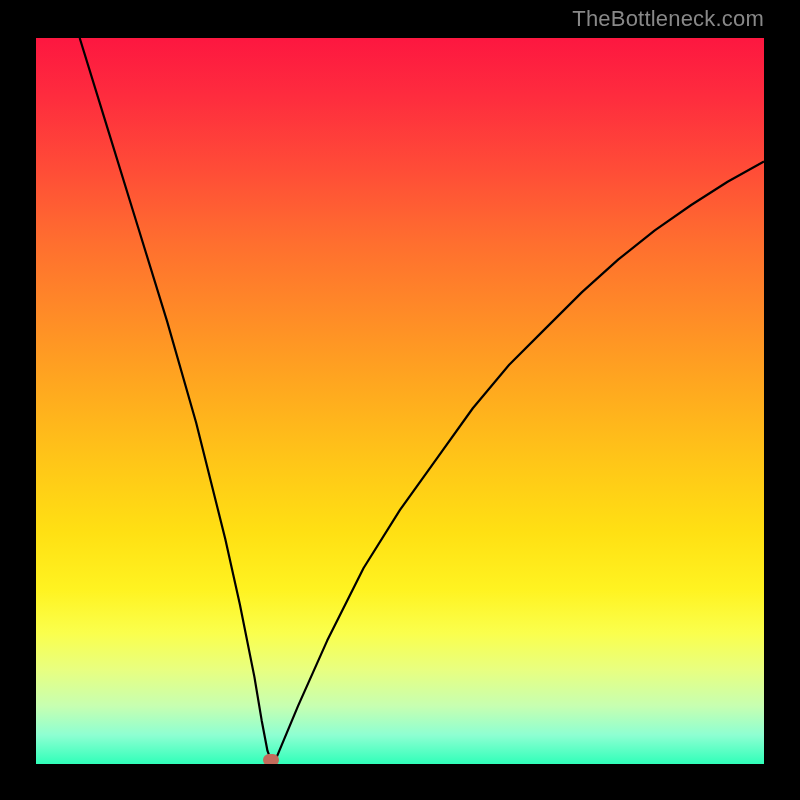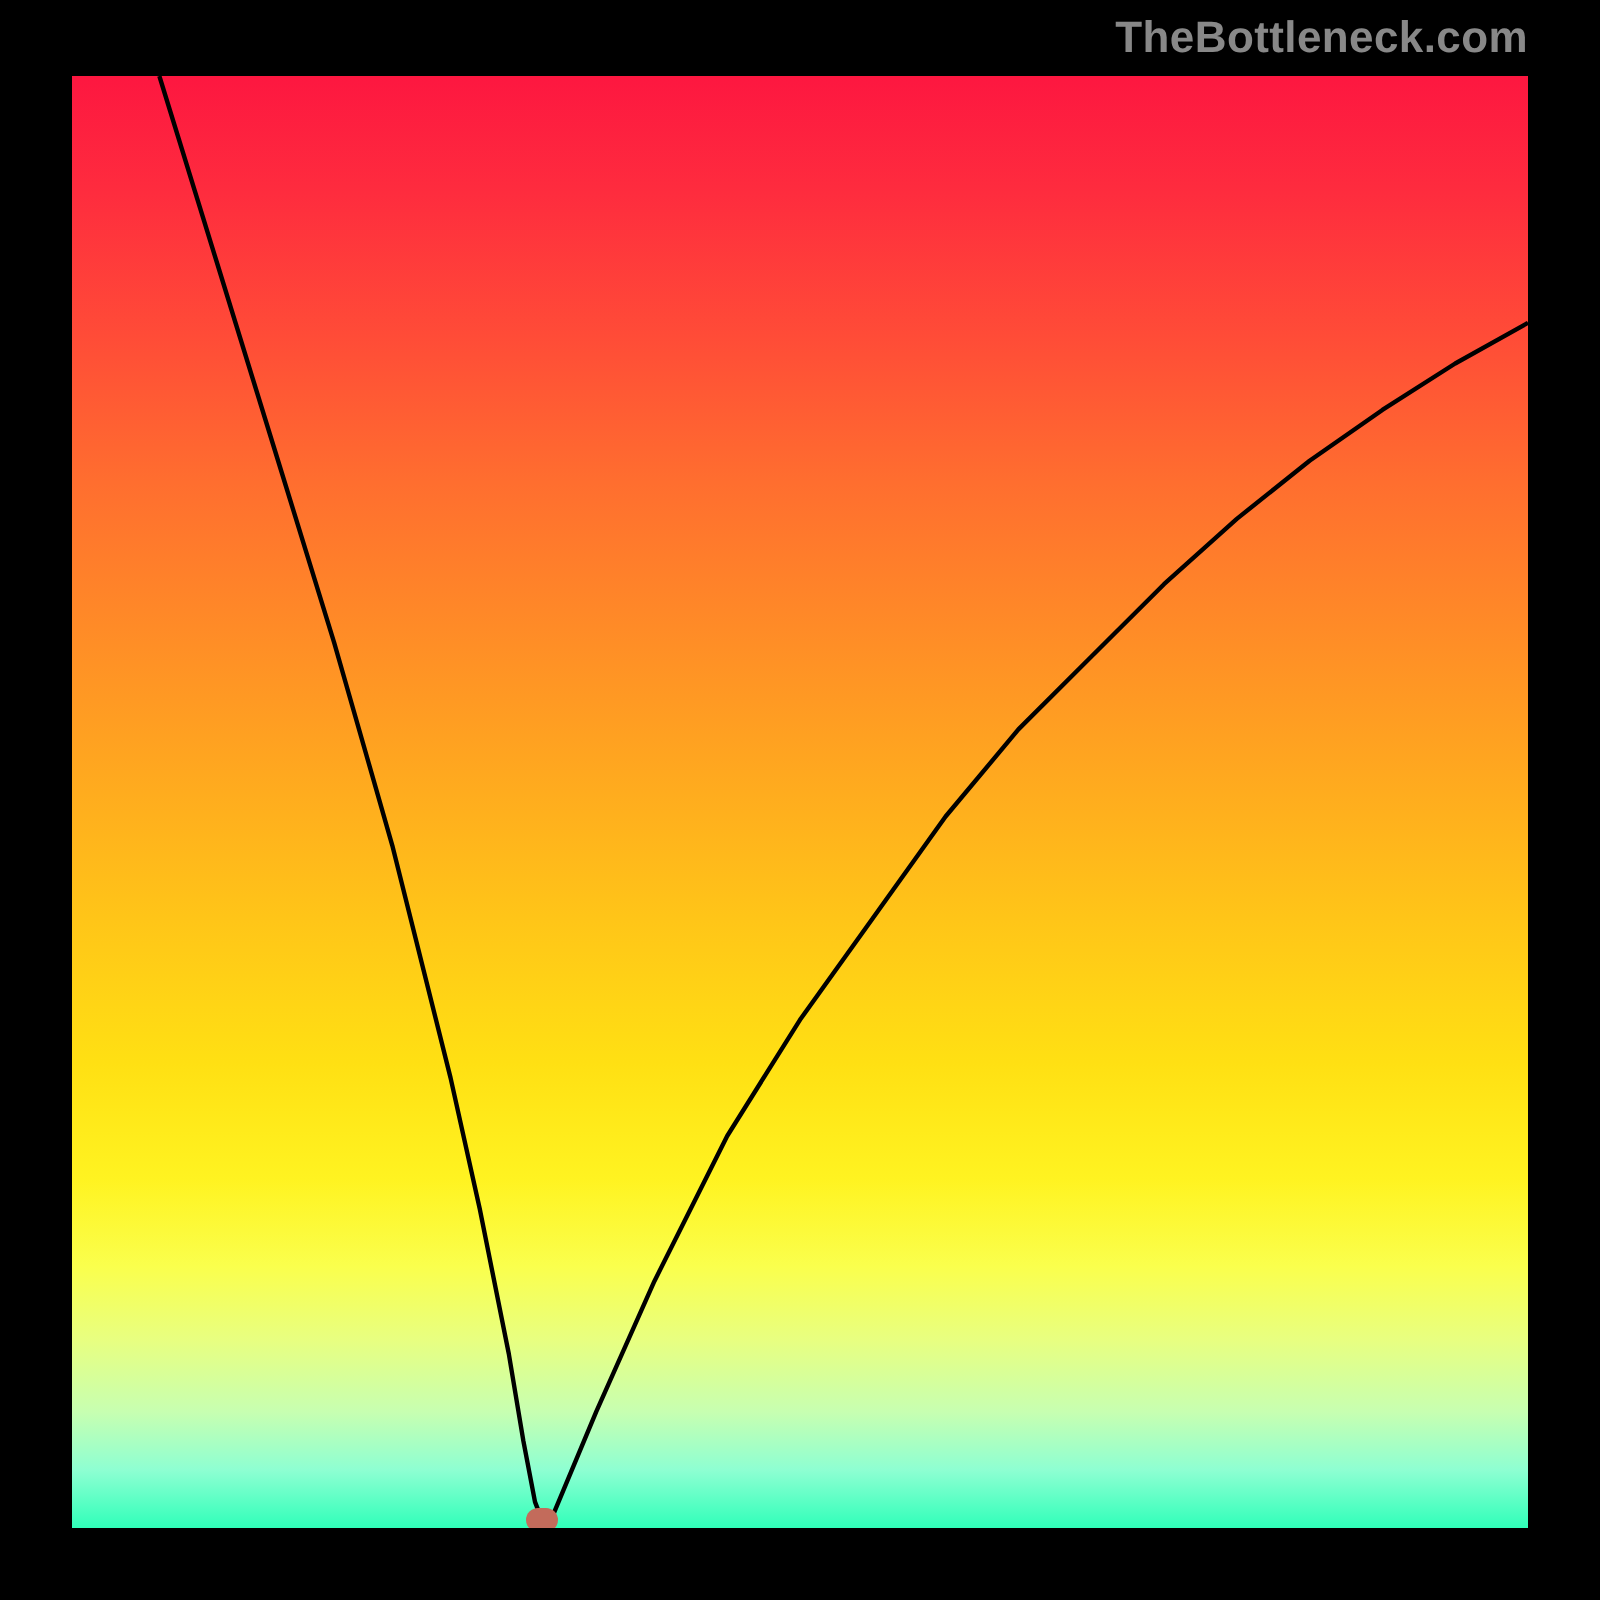--- a/index.html
+++ b/index.html
@@ -46,21 +46,21 @@
       #8effd2 96%,
       #30ffb9 100%
     );
   }
   .watermark {
     position: absolute;
     top: 6px;
     right: 36px;
     color: #888;
     font-size: 22px;
-    font-weight: 700;
+    font-weight: 400;
     letter-spacing: 0.2px;
   }
   .curve-svg {
     position: absolute;
     inset: 0;
     width: 100%;
     height: 100%;
   }
   .marker {
     position: absolute;

